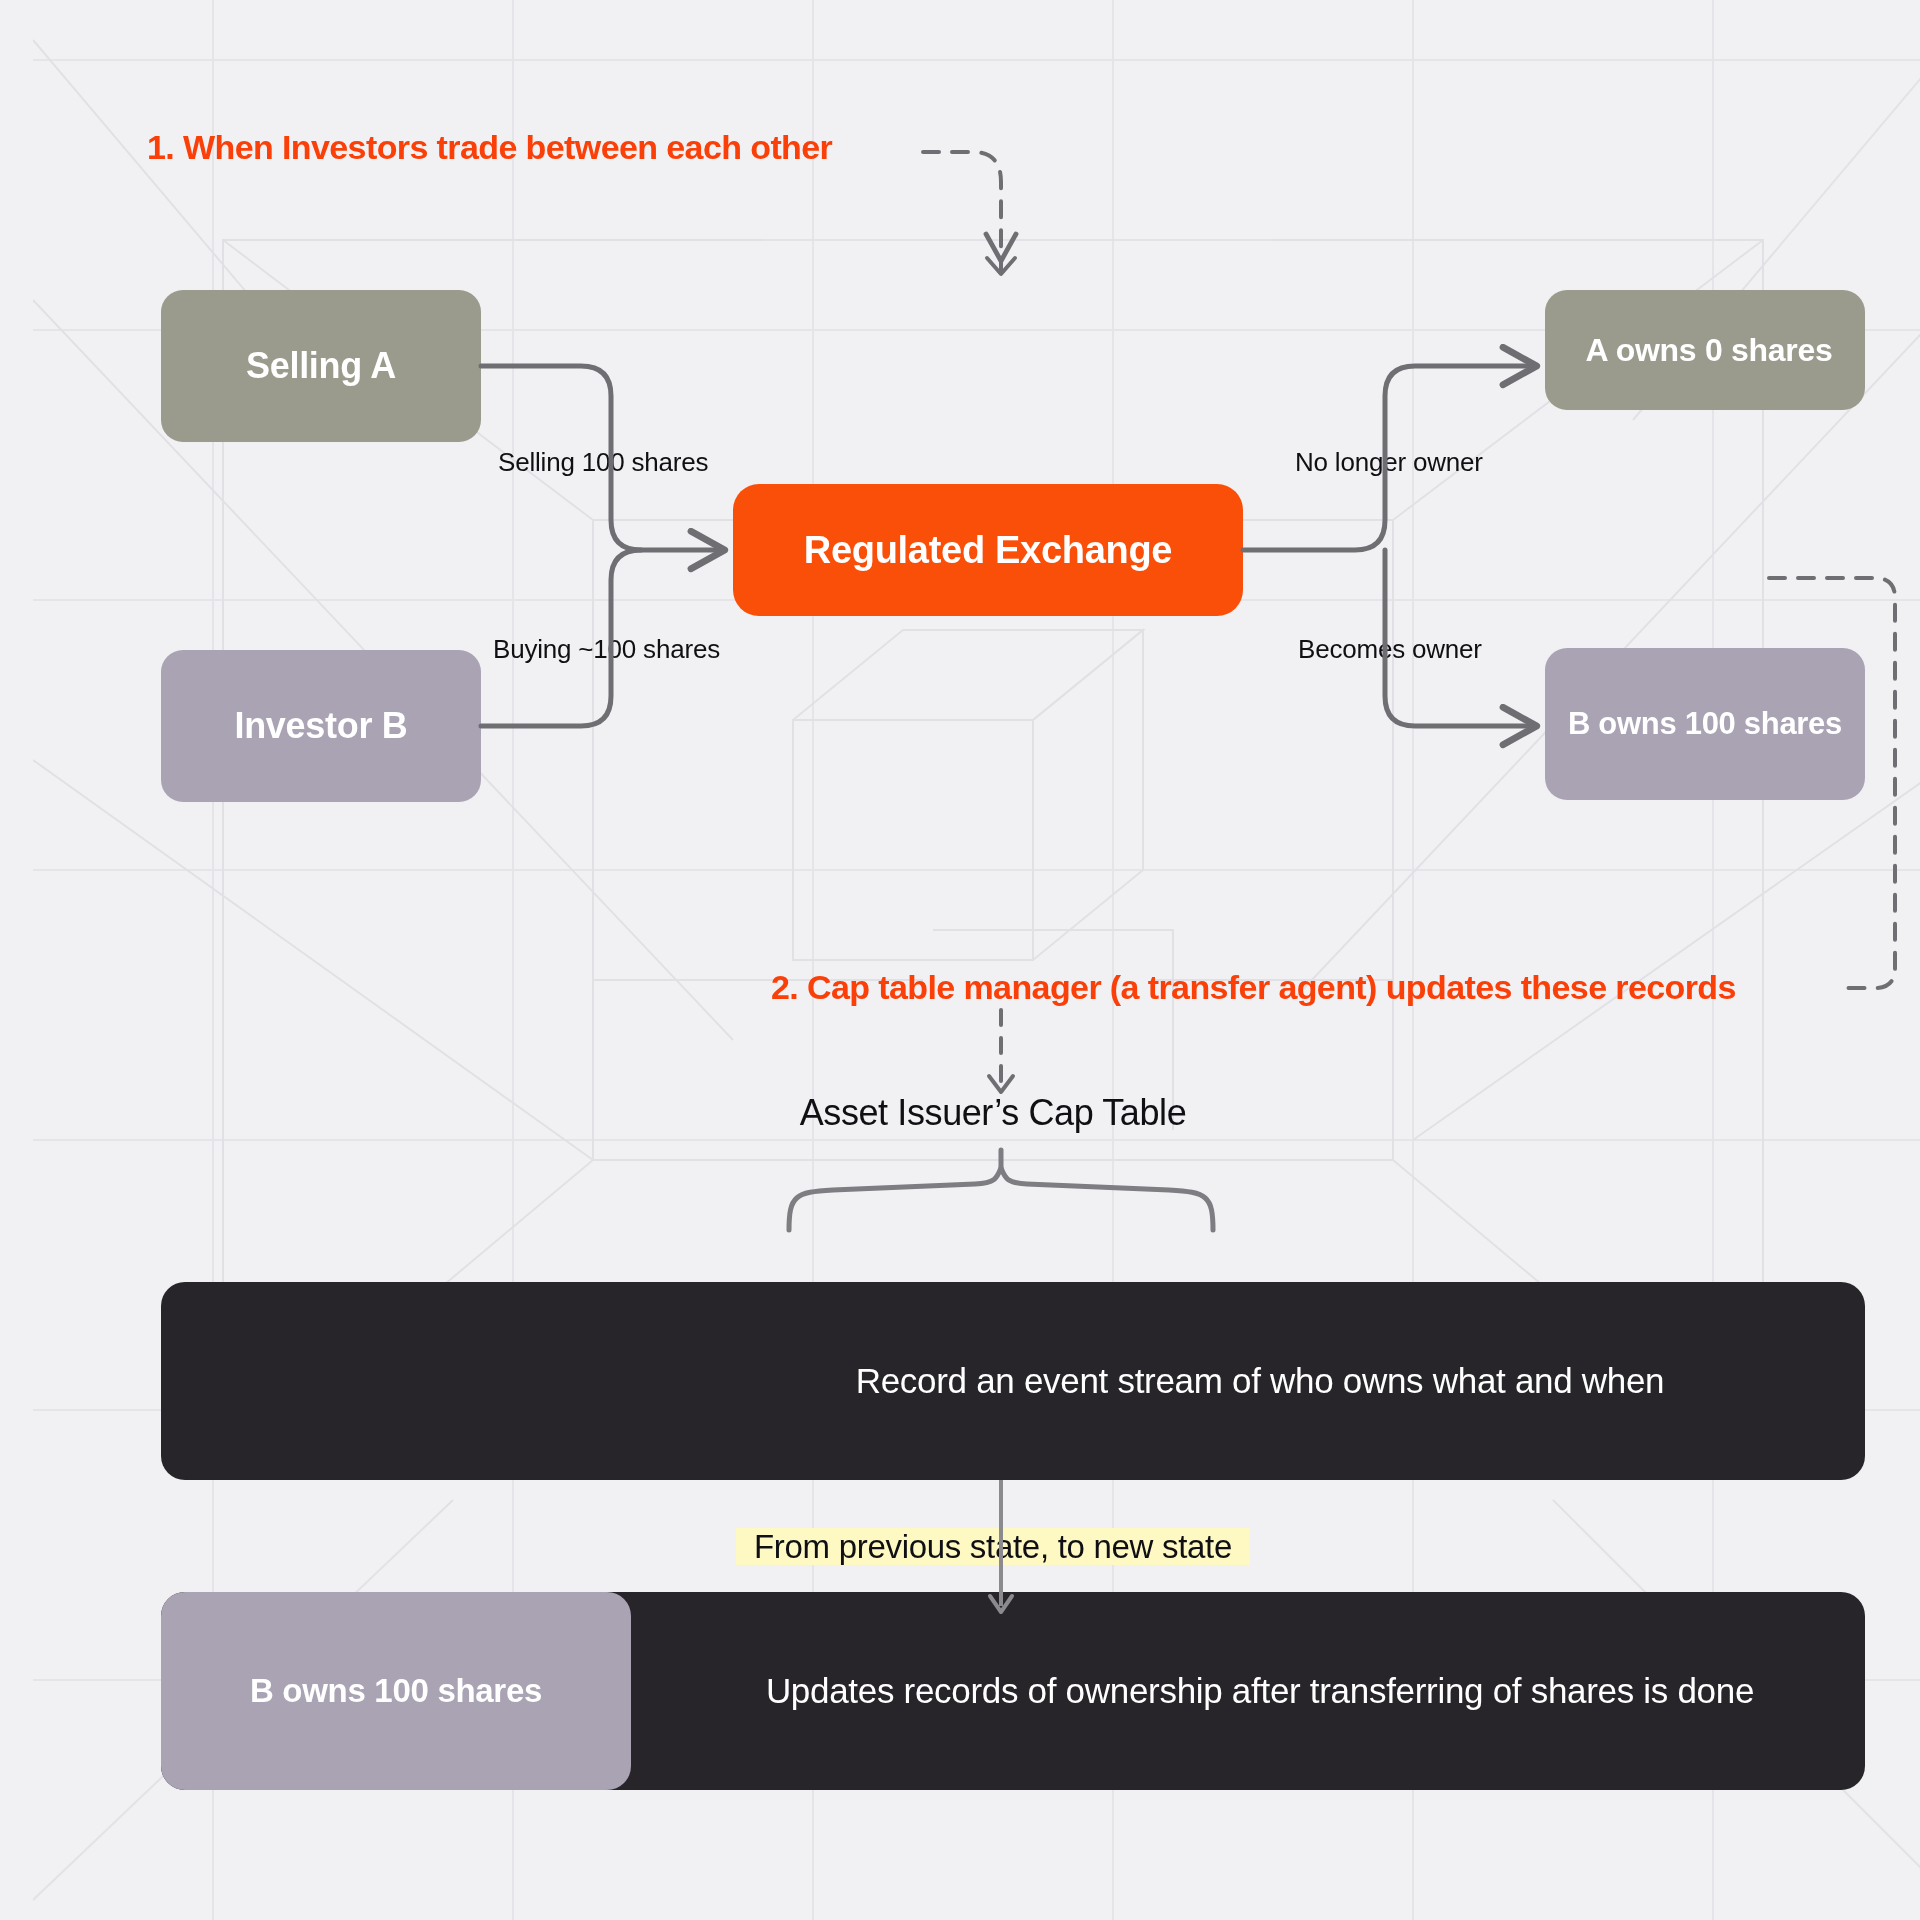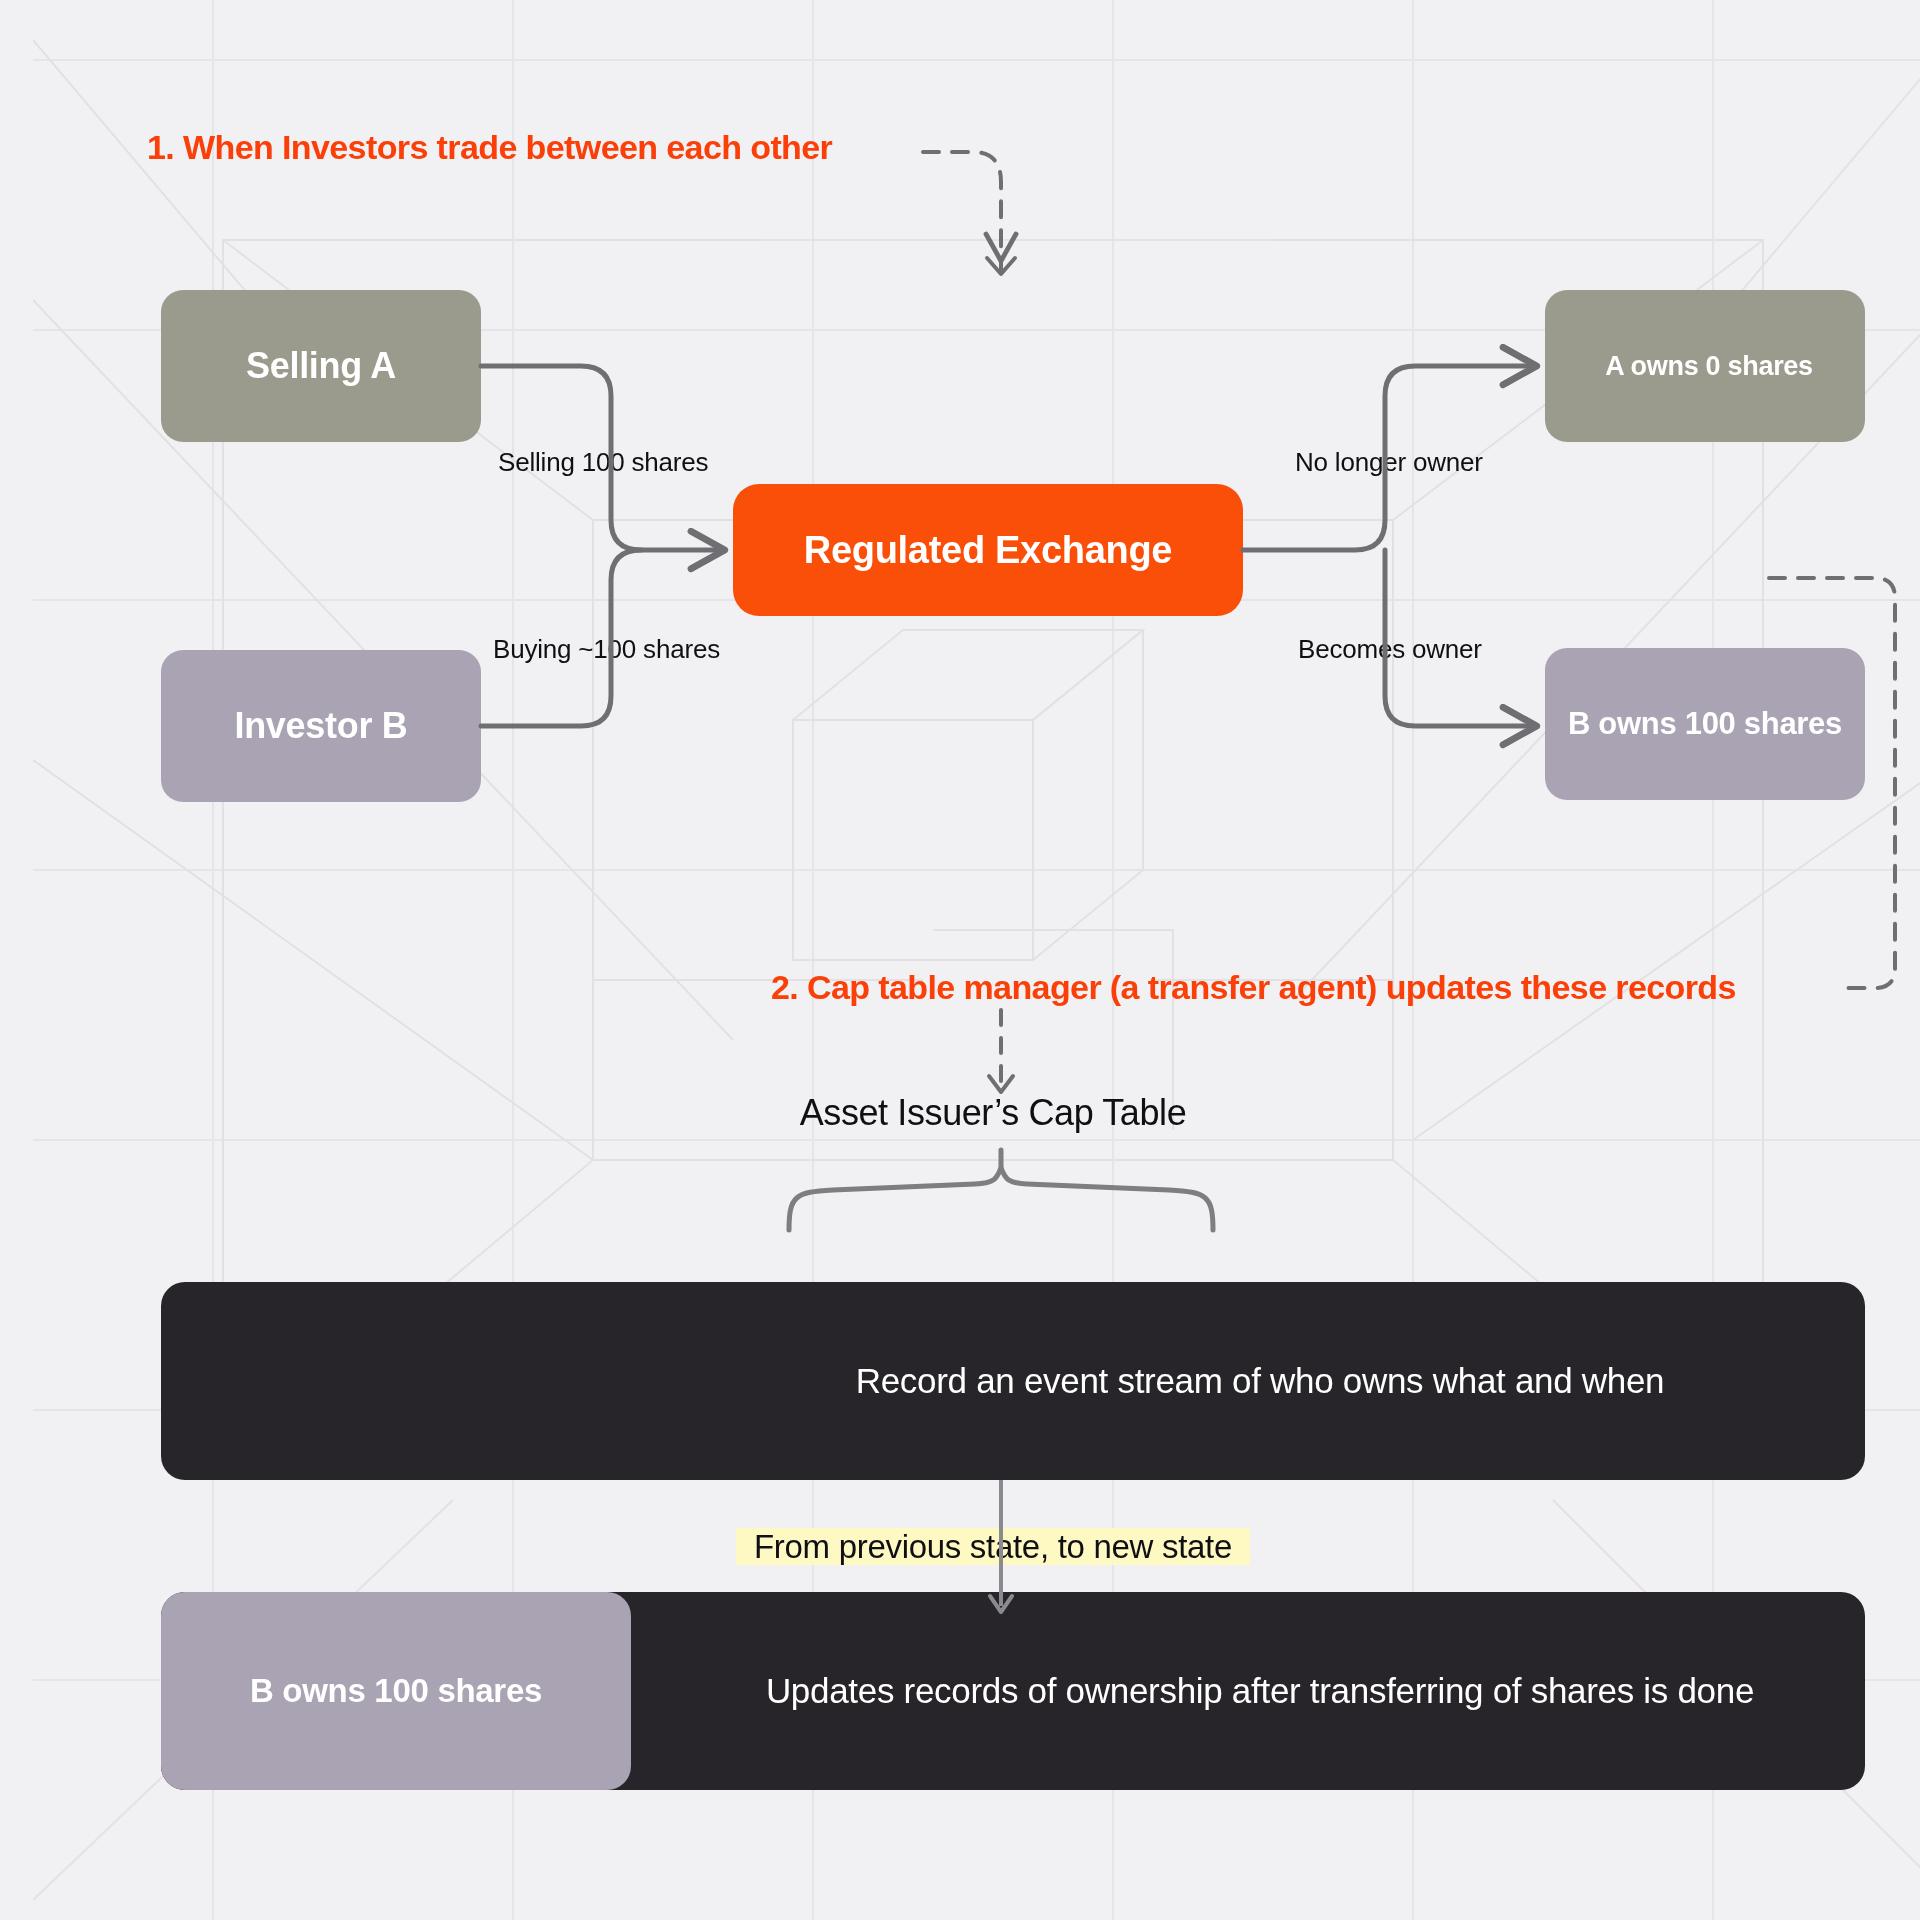--- a/index.html
+++ b/index.html
@@ -23,21 +23,21 @@
     letter-spacing:-0.3px;
     box-sizing:border-box;
   }
   .node-olive{background:#9a9a8d;}
   .node-purple{background:#a9a3b4;}
   .node-orange{background:#fa4f09;}
 
   #investor-a{left:128px;top:290px;width:320px;height:152px;font-size:36px;}
   #investor-b{left:128px;top:650px;width:320px;height:152px;font-size:36px;}
   #exchange{left:700px;top:484px;width:510px;height:132px;font-size:38px;border-radius:26px;}
-  #a-owns{left:1512px;top:290px;width:320px;height:152px;font-size:27px;padding-left:8px;}
+  #a-owns{left:1512px;top:290px;width:320px;height:120px;font-size:32px;padding-left:8px;}
   #b-owns{left:1512px;top:648px;width:320px;height:152px;font-size:31px;}
 
   .edge-label{
     position:absolute;
     font-size:26px;
     color:#101014;
     white-space:nowrap;
     font-weight:normal;
     letter-spacing:-0.2px;
   }

